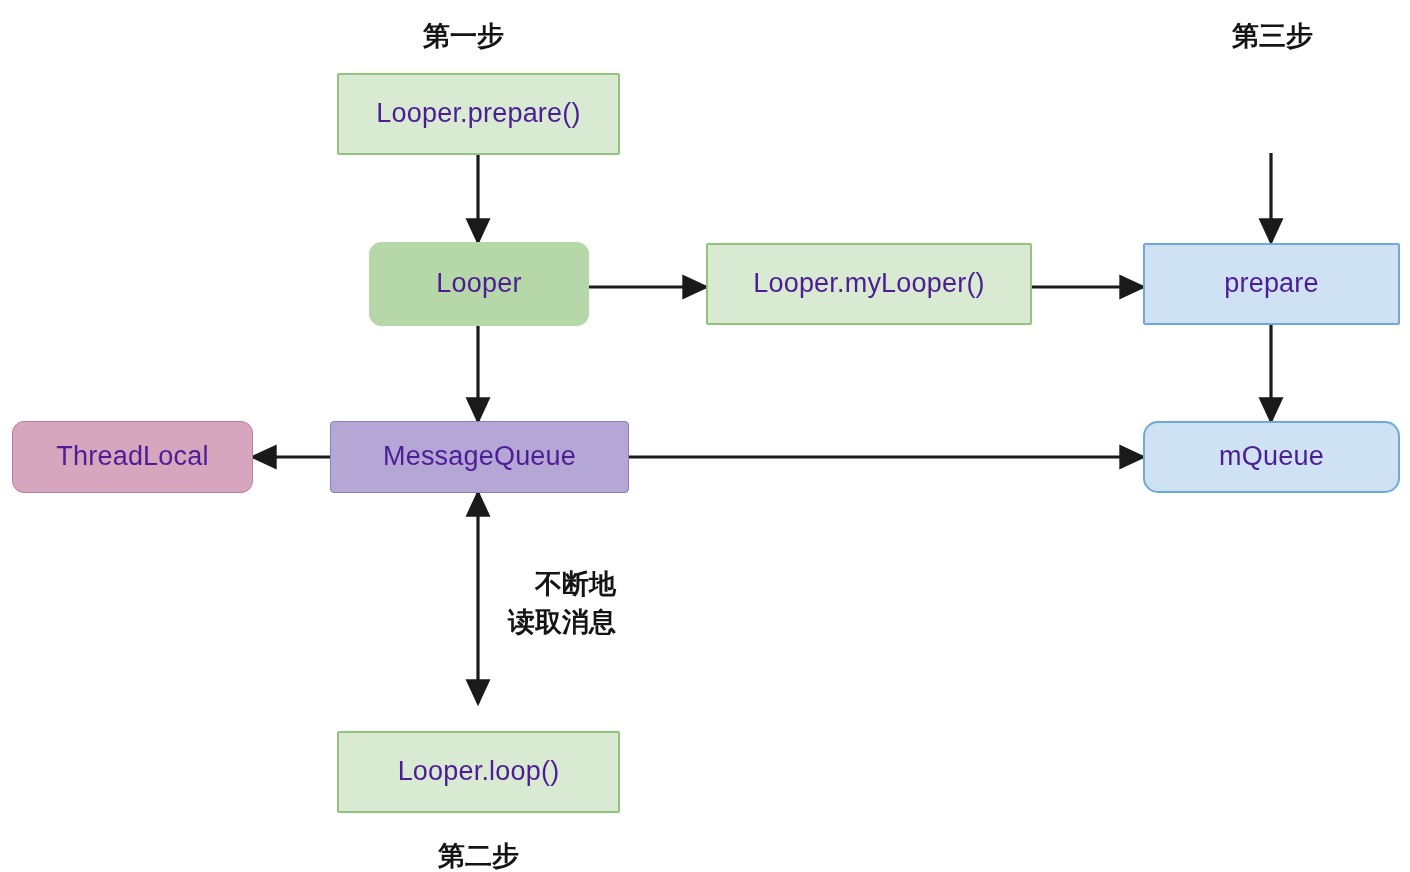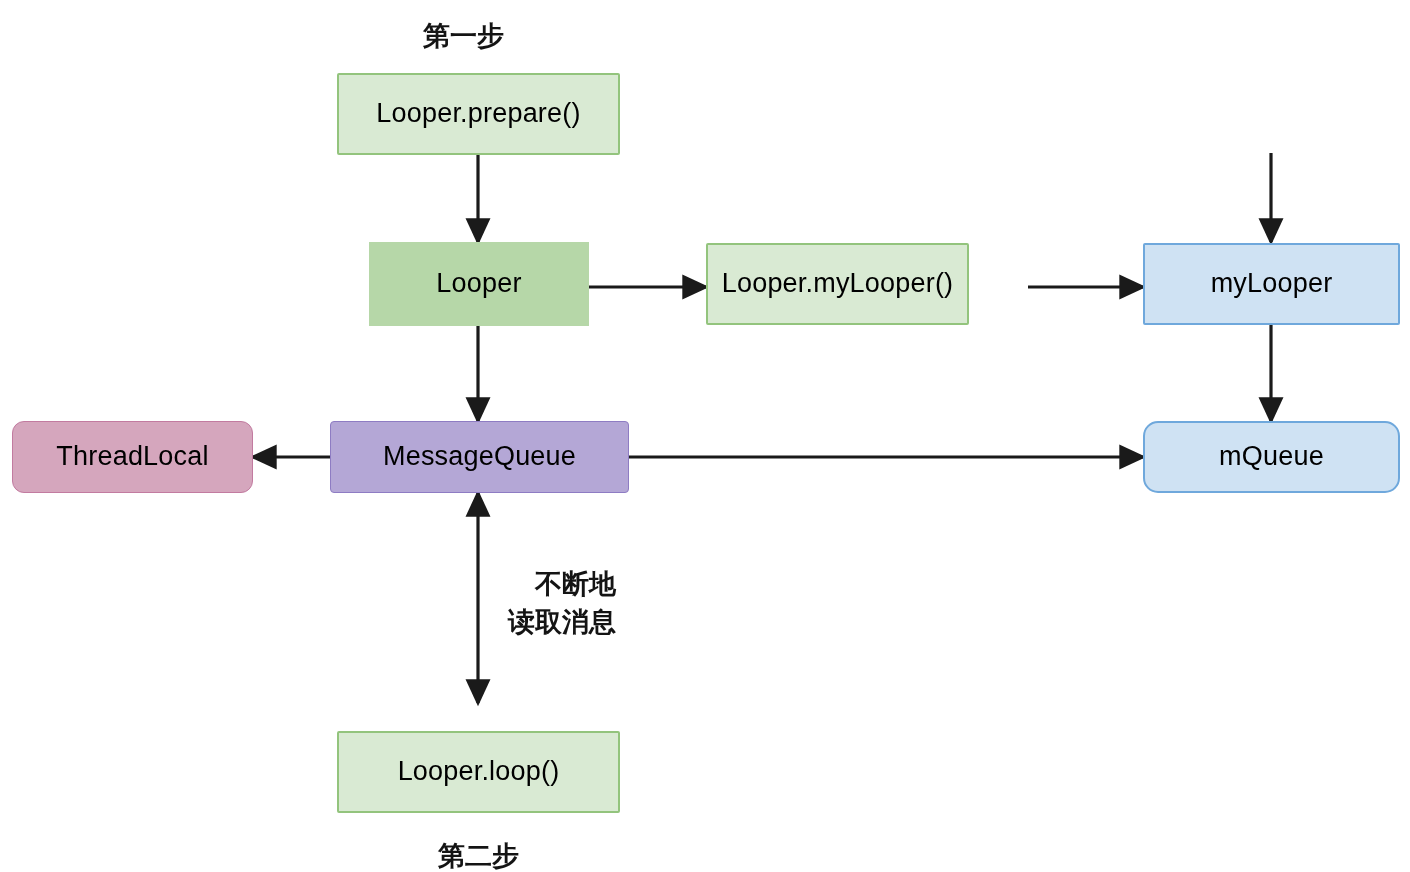--- a/index.html
+++ b/index.html
@@ -17,37 +17,37 @@
     background: #ffffff;
     overflow: hidden;
   }
   .node {
     position: absolute;
     box-sizing: border-box;
     display: flex;
     align-items: center;
     justify-content: center;
     text-align: right;
-    color: #000000;
+    color: #4c1d95;
     font-size: 27px;
     line-height: 1.15;
     letter-spacing: 0.2px;
     white-space: nowrap;
   }
   
   .n-lightgreen {
     background: #d9ead3;
     border: 2px solid #93c47d;
     border-radius: 2px;
   }
   
   .n-green {
     background: #b6d7a8;
     border: 1px solid #b6d7a8;
-    border-radius: 0;
+    border-radius: 12px;
   }
   
   .n-purple {
     background: #b4a7d6;
     border: 1px solid #8e7cc3;
     border-radius: 4px;
   }
   
   .n-pink {
     background: #d5a6bd;
@@ -123,38 +123,39 @@
 
     <line x1="478" y1="493" x2="478" y2="703" stroke="#1a1a1a" stroke-width="3.2" marker-end="url(#ah)" marker-start="url(#ah-start)"></line>
 
     <line x1="1271" y1="153" x2="1271" y2="242" stroke="#1a1a1a" stroke-width="3.2" marker-end="url(#ah)"></line>
 
     <line x1="1271" y1="325" x2="1271" y2="421" stroke="#1a1a1a" stroke-width="3.2" marker-end="url(#ah)"></line>
   </svg>
 
   <div class="caption" style="left:322px; top:18px; width:283px;">第一步</div>
 
+  <div class="caption" style="left:1145px; top:18px; width:255px;">第三步</div>
 
   <div class="caption" style="left:337px; top:838px; width:283px;">第二步</div>
 
   <div class="edge-label" style="left:508px; top:567px;">
     <div>不断地</div>
     <div>读取消息</div>
   </div>
 
   <div class="node n-lightgreen" style="left:337px; top:73px; width:283px; height:82px;">Looper.prepare()</div>
 
   <div class="node n-green" style="left:369px; top:242px; width:220px; height:84px;">Looper</div>
 
-  <div class="node n-lightgreen" style="left:706px; top:243px; width:263px; height:82px;">Looper.myLooper()</div>
+  <div class="node n-lightgreen" style="left:706px; top:243px; width:326px; height:82px;">Looper.myLooper()</div>
 
   <div class="node n-purple" style="left:330px; top:421px; width:299px; height:72px;">MessageQueue</div>
 
   <div class="node n-pink" style="left:12px; top:421px; width:241px; height:72px;">ThreadLocal</div>
 
   <div class="node n-lightgreen" style="left:337px; top:731px; width:283px; height:82px;">Looper.loop()</div>
 
 
-  <div class="node n-lightblue" style="left:1143px; top:243px; width:257px; height:82px;">myLooper</div>
+  <div class="node n-lightblue" style="left:1143px; top:243px; width:257px; height:82px;">prepare</div>
 
   <div class="node n-lightblue" style="left:1143px; top:421px; width:257px; height:72px;border-radius:15px;">mQueue</div>
 
 </div>
 
 </body></html>

